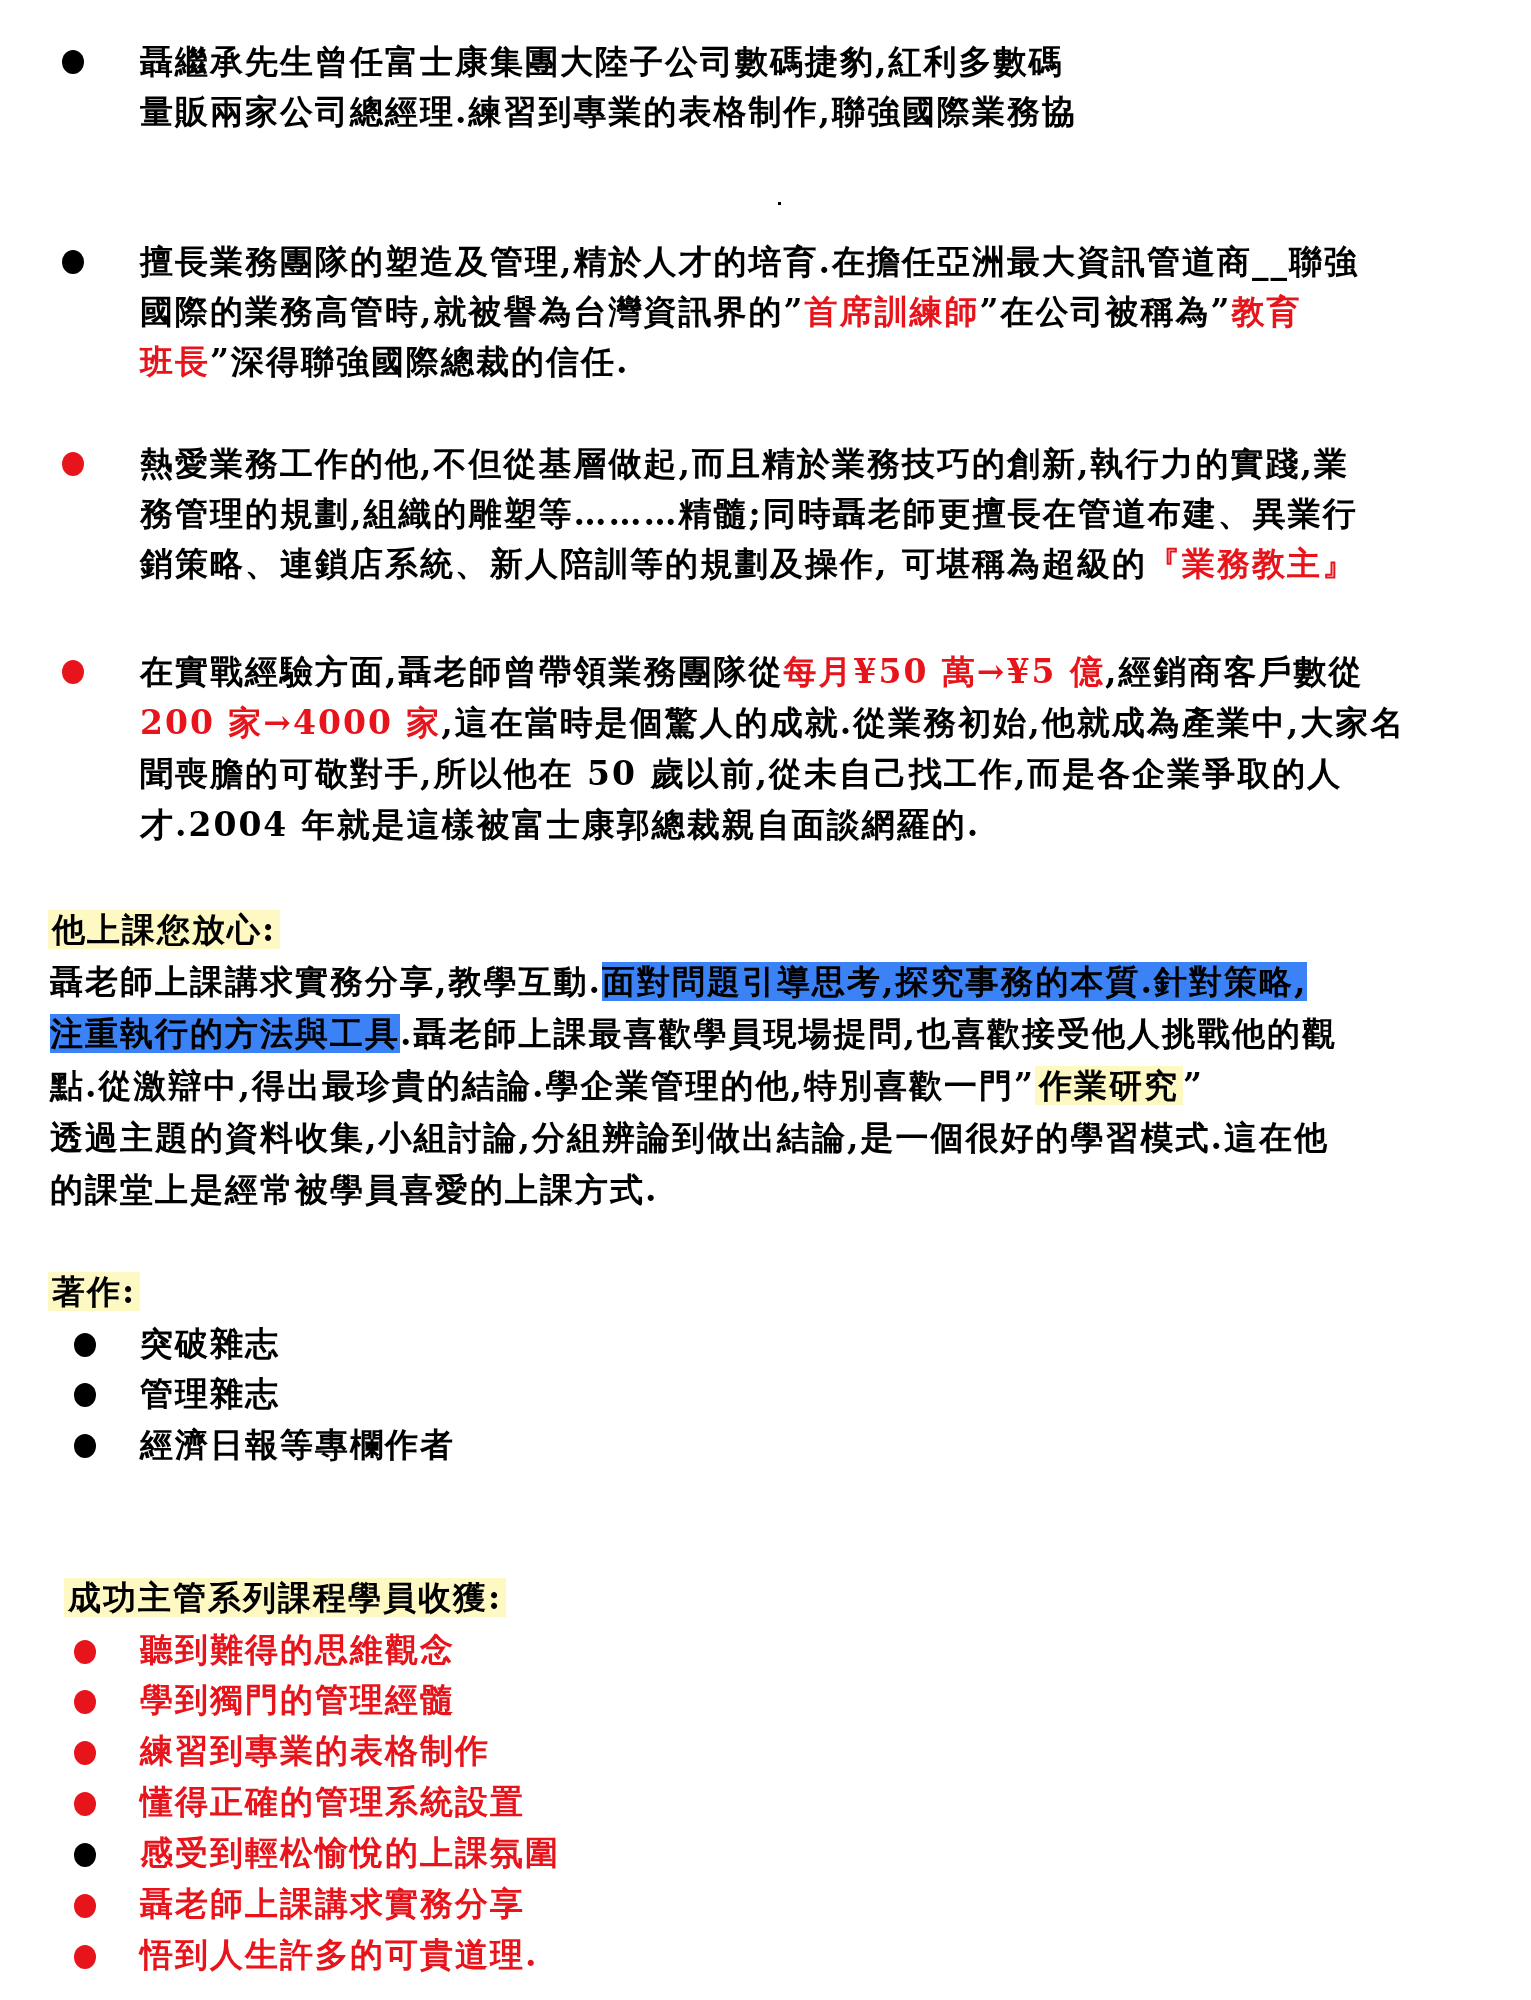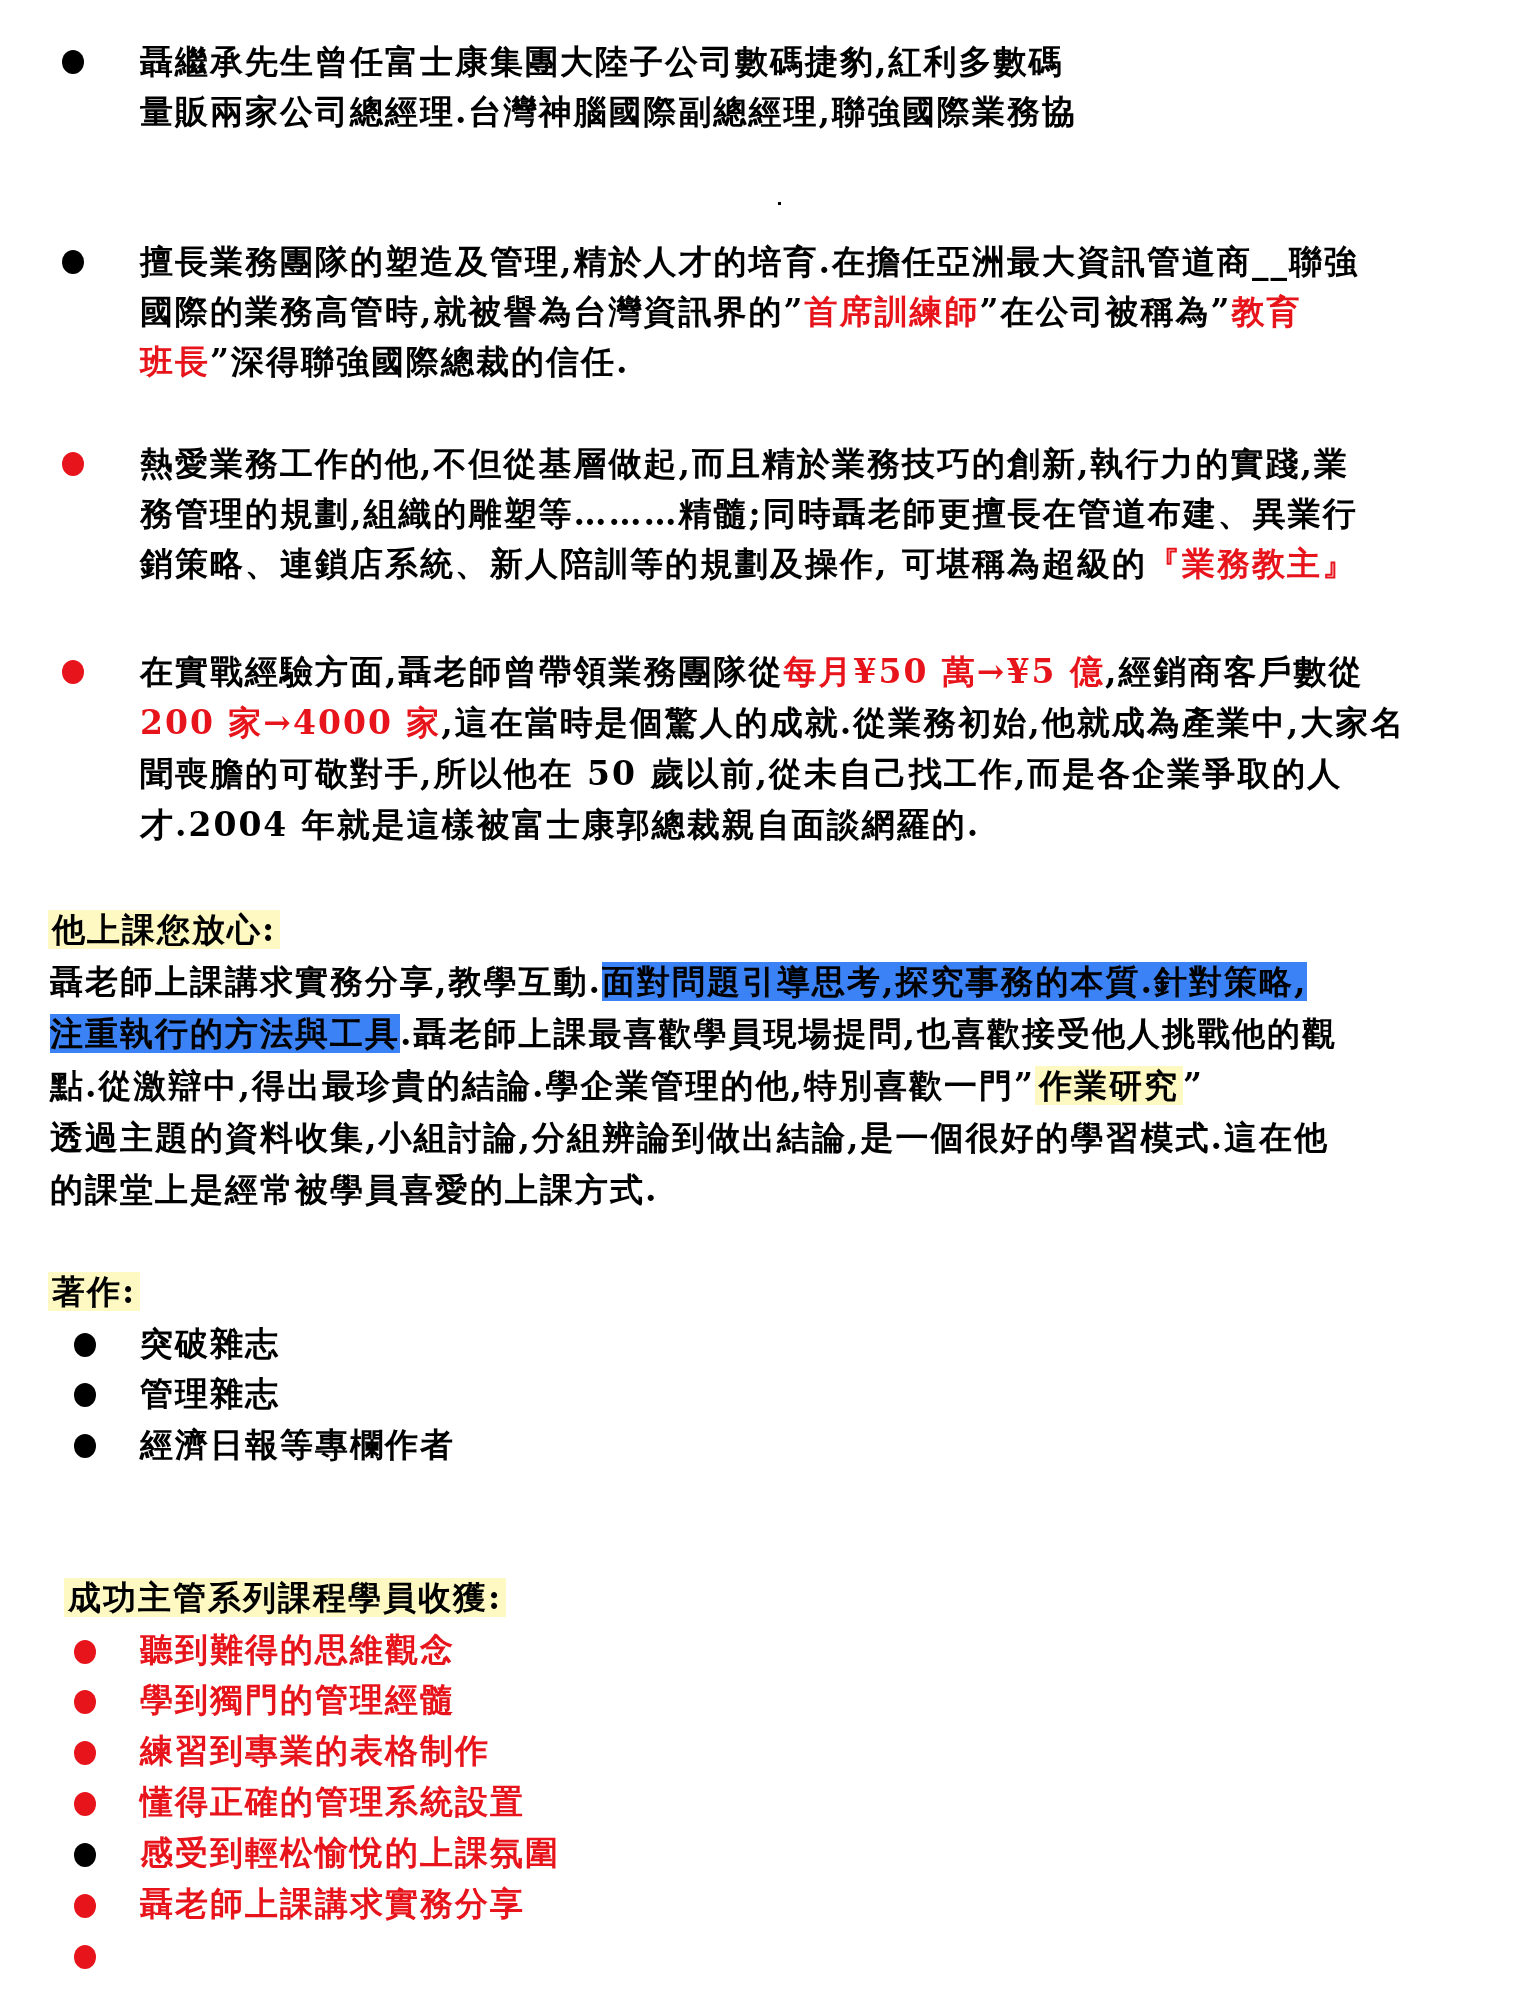--- a/index.html
+++ b/index.html
@@ -25,21 +25,21 @@
 </head>
 <body>
 
 <div class="page">
 
   <div class="bullet" style="left:62px;top:50px;background:#000;"></div>
   <div class="line" style="left:140px;top:40px;">
     <span>聶繼承先生曾任富士康集團大陸子公司數碼捷豹,紅利多數碼</span>
   </div>
   <div class="line" style="left:140px;top:90px;">
-    <span>量販兩家公司總經理.台灣神腦國際副總經理,聯強國際業務協</span>
+    <span>量販兩家公司總經理.練習到專業的表格制作,聯強國際業務協</span>
   </div>
   <div class="tiny-dot" style="left:778px;top:202px;"></div>
 
   <div class="bullet" style="left:62px;top:250px;background:#000;"></div>
   <div class="line" style="left:140px;top:240px;">
     <span>擅長業務團隊的塑造及管理,精於人才的培育.在擔任亞洲最大資訊管道商__聯強</span>
   </div>
   <div class="line" style="left:140px;top:290px;">
     <span>國際的業務高管時,就被譽為台灣資訊界的”</span><span class="red">首席訓練師</span><span>”在公司被稱為”</span><span class="red">教育</span>
   </div>
@@ -110,14 +110,15 @@
   <div class="line red" style="left:140px;top:1678px;"><span>學到獨門的管理經髓</span></div>
   <div class="bullet" style="left:74px;top:1741px;background:#e8141c;"></div>
   <div class="line red" style="left:140px;top:1729px;"><span>練習到專業的表格制作</span></div>
   <div class="bullet" style="left:74px;top:1792px;background:#e8141c;"></div>
   <div class="line red" style="left:140px;top:1780px;"><span>懂得正確的管理系統設置</span></div>
   <div class="bullet" style="left:74px;top:1843px;background:#000;"></div>
   <div class="line red" style="left:140px;top:1831px;"><span>感受到輕松愉悅的上課氛圍</span></div>
   <div class="bullet" style="left:74px;top:1894px;background:#e8141c;"></div>
   <div class="line red" style="left:140px;top:1882px;"><span>聶老師上課講求實務分享</span></div>
   <div class="bullet" style="left:74px;top:1945px;background:#e8141c;"></div>
+  <div class="line red" style="left:140px;top:1933px;"><span>悟到人生許多的可貴道理.</span></div>
 
 </div>
 
 </body></html>

